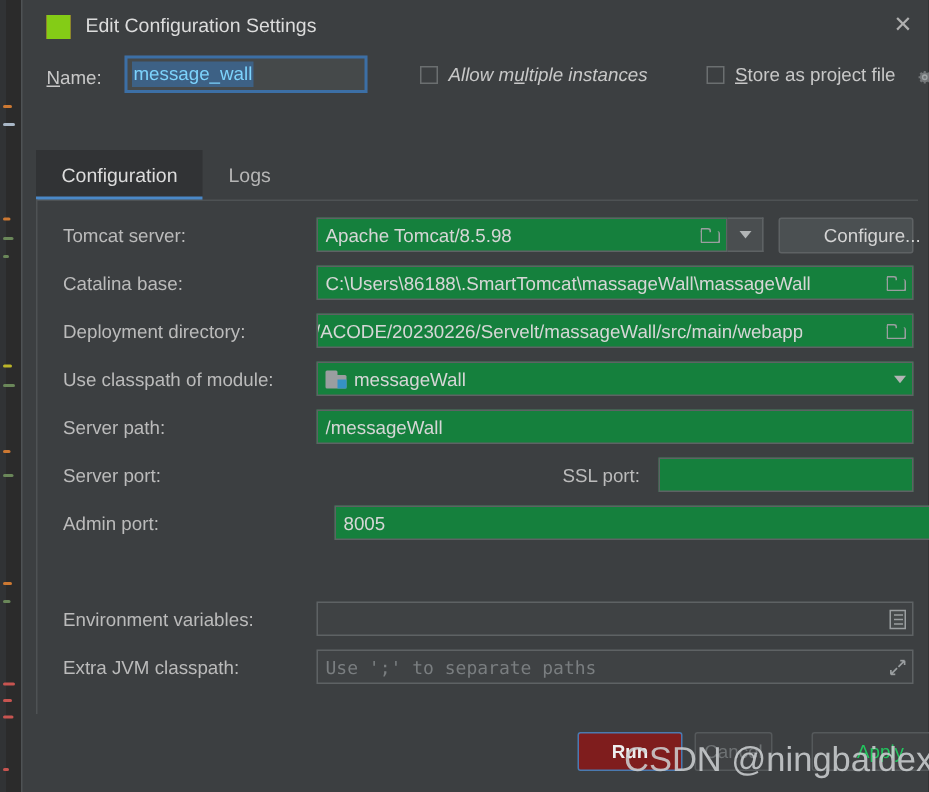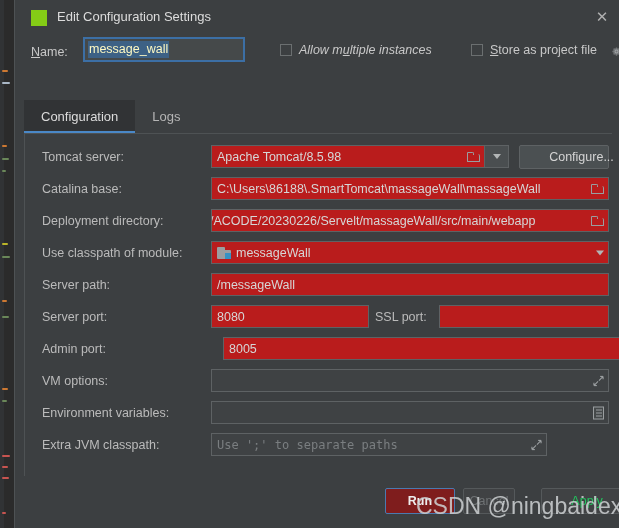--- a/index.html
+++ b/index.html
@@ -78,21 +78,21 @@
   #name-input {
     position: absolute; left: 68px; top: 3px;
     width: 162px; height: 25px;
     background: #45494a;
     border: 2px solid #3c6fa5;
     display: flex; align-items: center;
     padding: 0 3px;
     cursor: text;
   }
   #name-input .sel {
-    background: #3d6185; color: #fef9c3;
+    background: #3d6185; color: #7dd3fc;
     font-size: 12.5px; padding: 1px 1px 2px 1px;
     white-space: nowrap;
   }
 
   .cb-wrap {
     position: absolute; top: 9px;
     display: flex; align-items: center; cursor: pointer;
   }
   .cb-box {
     width: 12px; height: 12px;
@@ -147,21 +147,21 @@
   .frow {
     position: absolute; left: 0; height: 31px; width: 100%;
   }
   .flabel {
     position: absolute; left: 17px; top: 8px;
     font-size: 12.5px; color: #bbbbbb; white-space: nowrap;
   }
   .fctl {
     position: absolute; top: 3px;
     height: 23px;
-    background: #b91c1c;
+    background: #15803d;
     border: 1px solid #5e6264;
     display: flex; align-items: center;
     font-size: 12.5px; color: #d6d6d6;
     padding: 0 5px;
     white-space: nowrap; overflow: hidden;
     cursor: text;
   }
   .fctl.flat { background: #3f4244; }
   .fctl .ph { color: #7a7e80; font-family: "DejaVu Sans Mono", monospace; font-size: 12px; }
   .fctl .val { overflow: hidden; text-overflow: clip; }
@@ -410,66 +410,51 @@
 
     <div class="frow" style="top:136px;">
       <div class="flabel">Server path:</div>
       <div class="fctl" style="left:186px; width:398px;">
         <span class="val">/messageWall</span>
       </div>
     </div>
 
     <div class="frow" style="top:168px;">
       <div class="flabel">Server port:</div>
-      <div class="fctl" style="left:186px; width:158px;">
-        <span class="val">8080</span>
-      </div>
       <div class="flabel" style="left:350px;">SSL port:</div>
       <div class="fctl" style="left:414px; width:170px;">
         <span class="val"></span>
       </div>
     </div>
 
     <div class="frow" style="top:200px;">
       <div class="flabel">Admin port:</div>
       <div class="fctl" style="left:186px; width:398px;margin-left:12px;">
         <span class="val">8005</span>
       </div>
     </div>
 
-    <div class="frow" style="top:232px;">
-      <div class="flabel">VM options:</div>
-      <div class="fctl flat" style="left:186px; width:398px;">
-        <span class="val"></span>
-        <span class="fright-icon">
-          <svg class="expand" viewBox="0 0 12 12">
-            <path d="M11 1 L6.5 5.5 M11 1 L11 4.2 M11 1 L7.8 1" stroke="#9a9ea0" stroke-width="1.2" fill="none"></path>
-            <path d="M1 11 L5.5 6.5 M1 11 L1 7.8 M1 11 L4.2 11" stroke="#9a9ea0" stroke-width="1.2" fill="none"></path>
-          </svg>
-        </span>
-      </div>
-    </div>
 
     <div class="frow" style="top:264px;">
       <div class="flabel">Environment variables:</div>
       <div class="fctl flat" style="left:186px; width:398px;">
         <span class="val"></span>
         <span class="fright-icon">
           <span class="docicon">
             <i style="top:2px;"></i>
               <i style="top:5px;"></i>
               <i style="top:8px;"></i>
           </span>
         </span>
       </div>
     </div>
 
     <div class="frow" style="top:296px;">
       <div class="flabel">Extra JVM classpath:</div>
-      <div class="fctl flat" style="left:186px; width:336px;">
+      <div class="fctl flat" style="left:186px; width:398px;">
         <span class="ph">Use ';' to separate paths</span>
         <span class="fright-icon">
           <svg class="expand" viewBox="0 0 12 12">
             <path d="M11 1 L6.5 5.5 M11 1 L11 4.2 M11 1 L7.8 1" stroke="#9a9ea0" stroke-width="1.2" fill="none"></path>
             <path d="M1 11 L5.5 6.5 M1 11 L1 7.8 M1 11 L4.2 11" stroke="#9a9ea0" stroke-width="1.2" fill="none"></path>
           </svg>
         </span>
       </div>
     </div>
 

